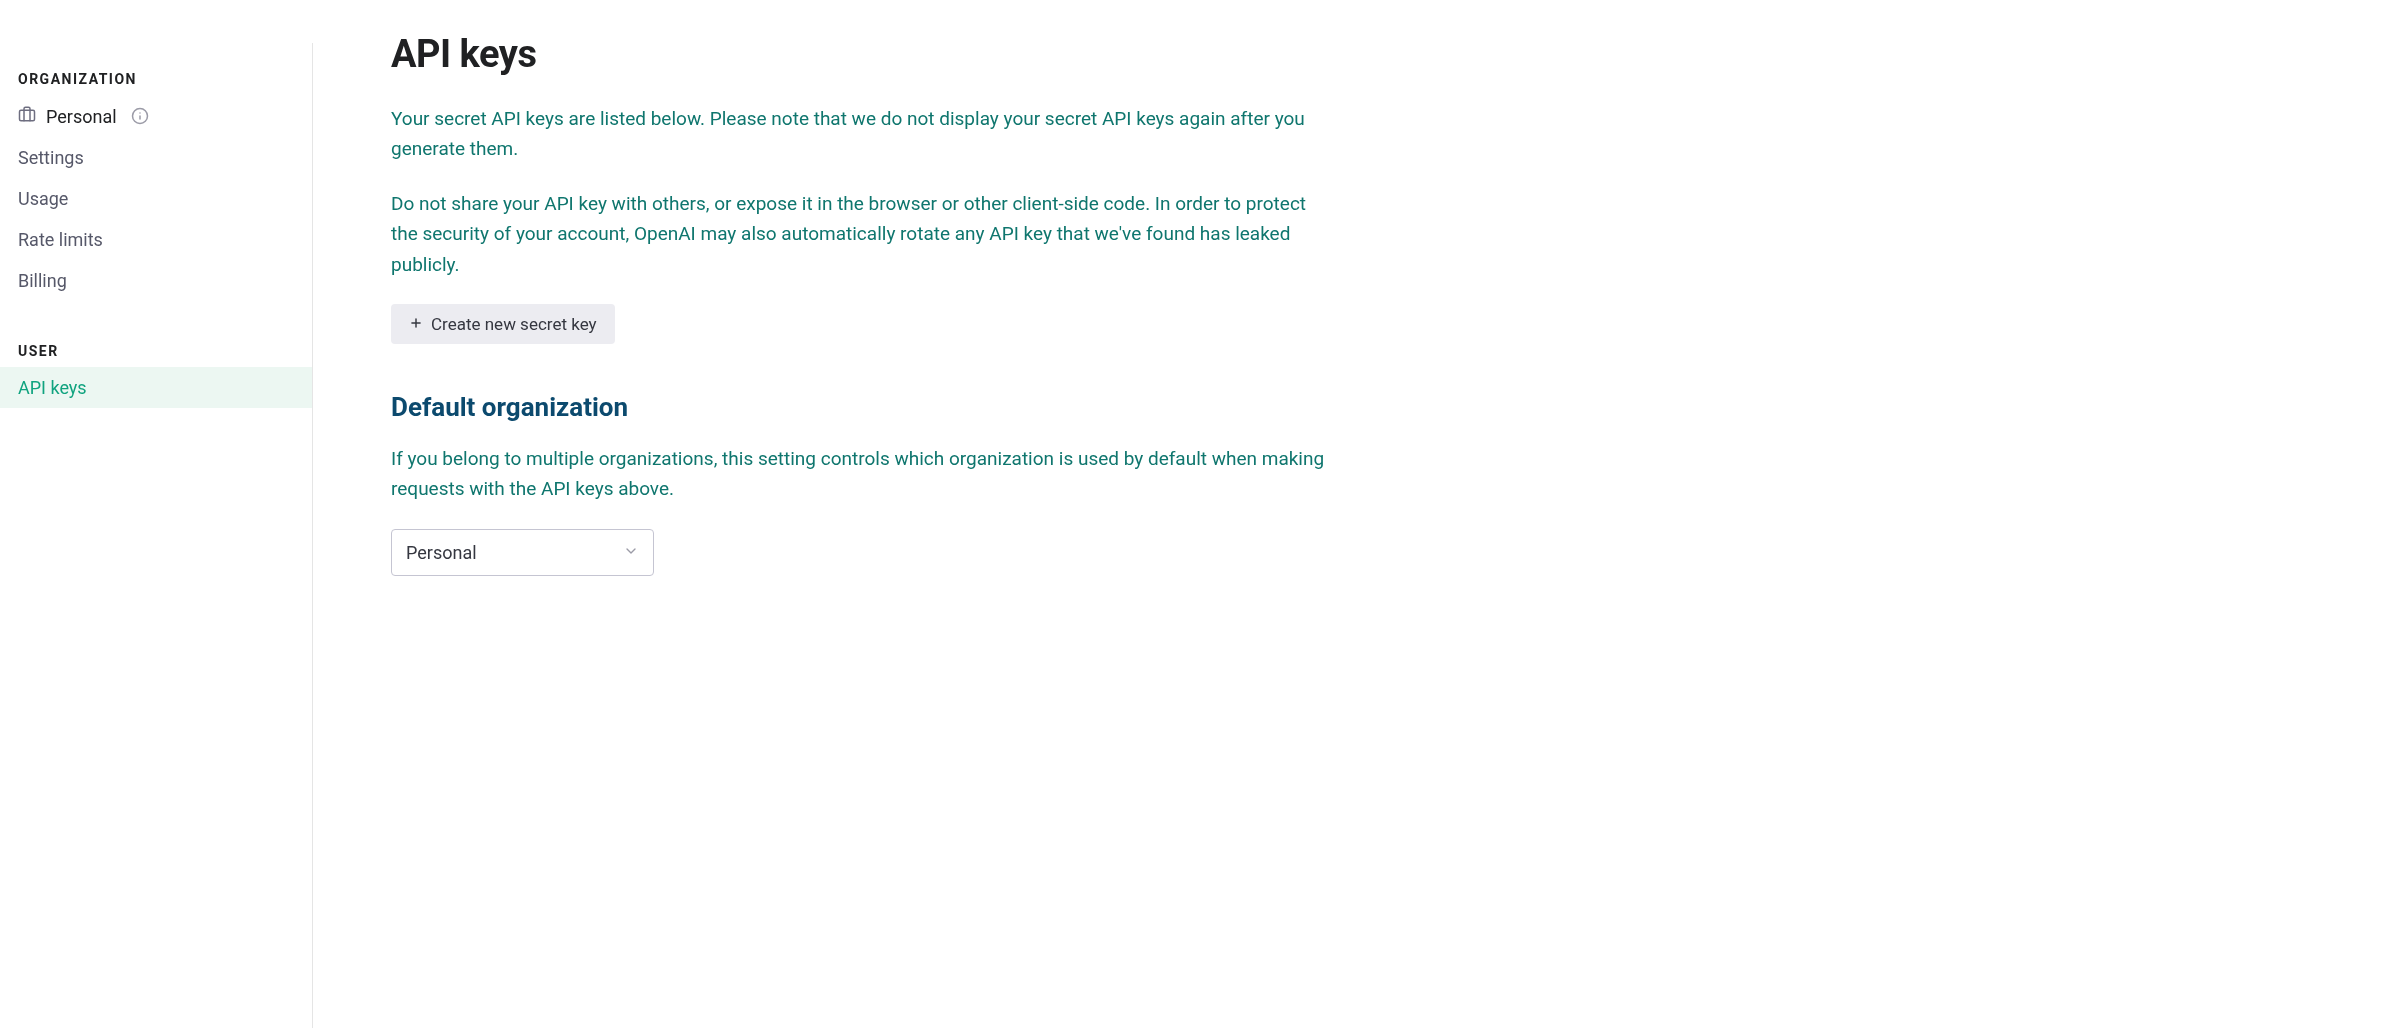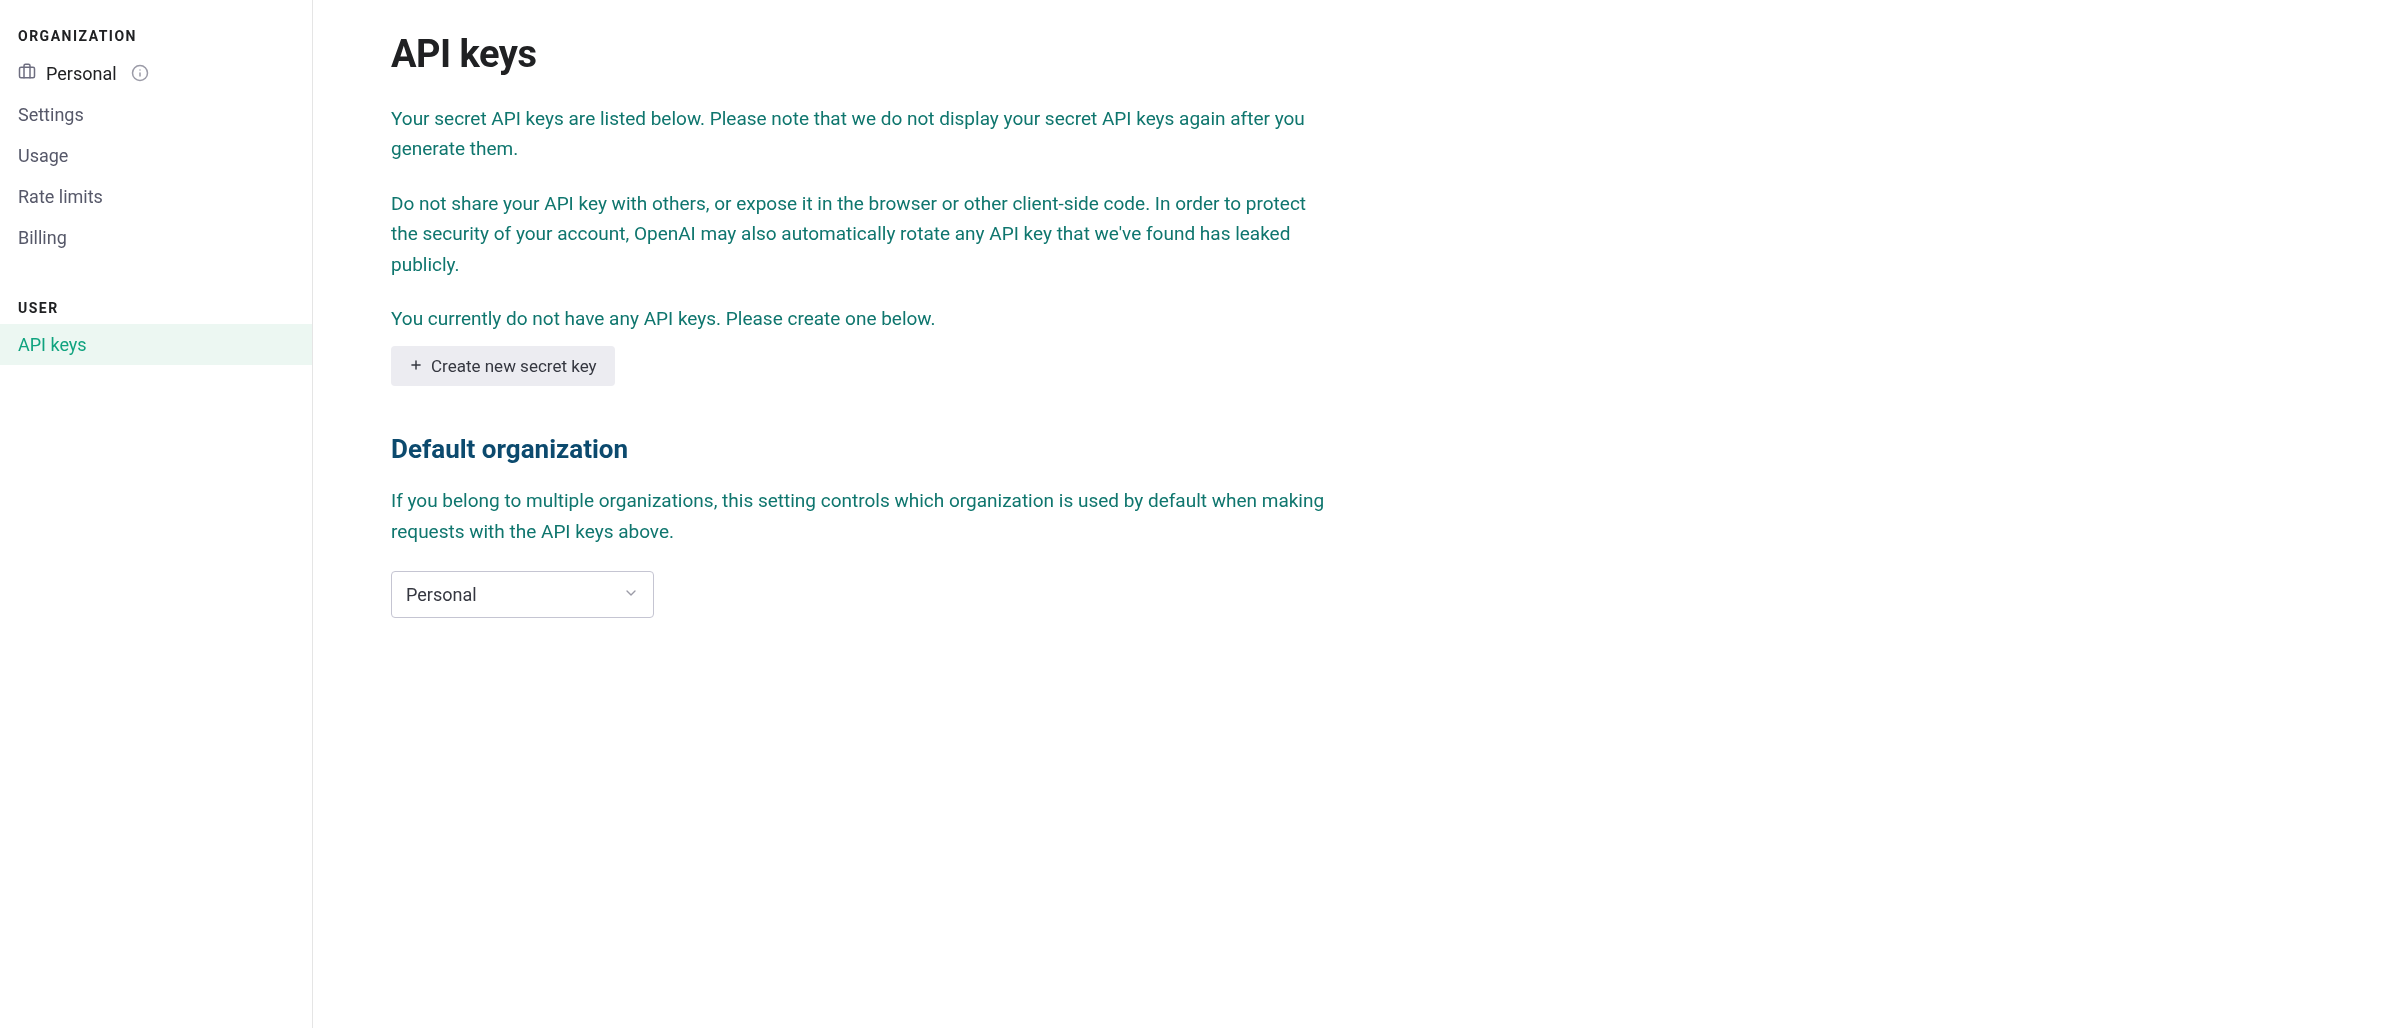--- a/index.html
+++ b/index.html
@@ -12,20 +12,21 @@
       color: #202123;
       background: #ffffff;
       display: flex;
       min-height: 100vh;
     }
     .sidebar {
       width: 313px;
       border-right: 1px solid #e5e5e5;
       padding-top: 28px;
       flex-shrink: 0;
+      margin-top: 43px;
     }
     .sidebar-section-header {
       font-size: 14px;
       font-weight: 700;
       letter-spacing: 1.5px;
       color: #202123;
       padding: 0 18px 8px 18px;
       text-transform: uppercase;
     }
     .sidebar-section-header.user {
@@ -166,21 +167,20 @@
   <div class="sidebar-item active">
     <span>API keys</span>
   </div>
 </nav>
 
 <main class="main">
   <h1 class="page-title">API keys</h1>
 
   <p class="body-text">Your secret API keys are listed below. Please note that we do not display your secret API keys again after you generate them.</p>
   <p class="body-text">Do not share your API key with others, or expose it in the browser or other client-side code. In order to protect the security of your account, OpenAI may also automatically rotate any API key that we've found has leaked publicly.</p>
-  <p class="body-text" style="margin-bottom:12px;">You currently do not have any API keys. Please create one below.</p>
 
   <button class="create-key-btn">
     <span>
       <svg width="14" height="14" viewBox="0 0 24 24" fill="none" stroke="#353740" stroke-width="2.5" stroke-linecap="round" stroke-linejoin="round">
         <line x1="12" y1="5" x2="12" y2="19"></line>
         <line x1="5" y1="12" x2="19" y2="12"></line>
       </svg>
     </span>
     <span>Create new secret key</span>
   </button>

